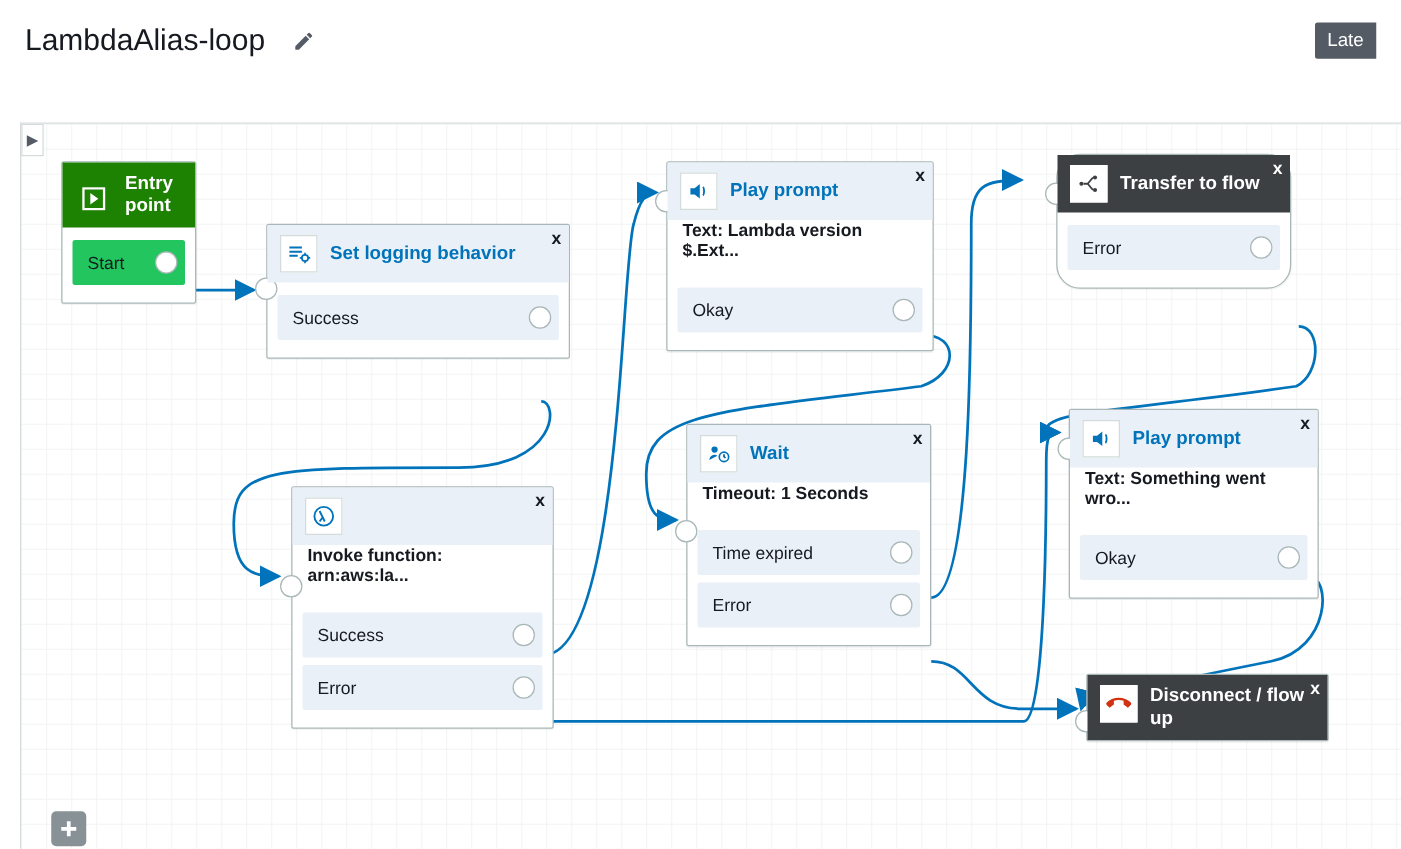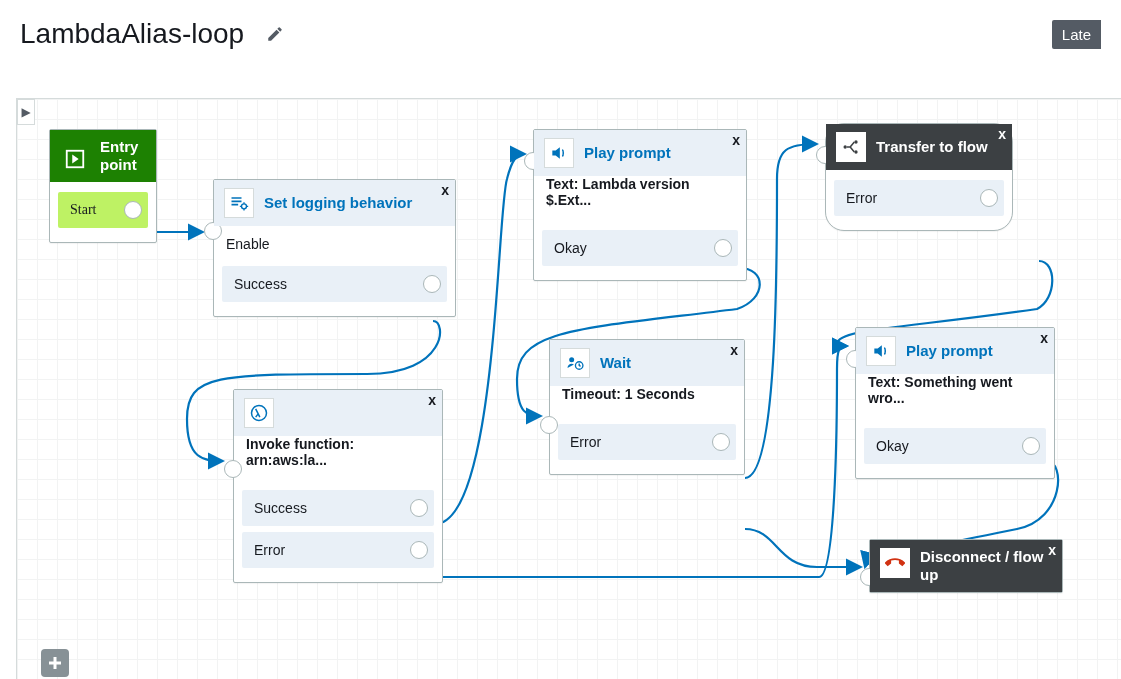--- a/index.html
+++ b/index.html
@@ -1,18 +1,18 @@
 <!DOCTYPE html>
 <html><head>
 <meta charset="utf-8">
 <style>
   * { box-sizing: border-box; margin: 0; padding: 0; }
   html, body { width: 1121px; height: 679px; overflow: hidden; font-family: -apple-system, "Segoe UI", Helvetica, Arial, sans-serif; background: #fff; }
   .header { display: flex; align-items: center; padding: 18px 20px 0 20px; }
-  .title { font-size: 28px; font-weight: 400; color: #16191f; margin-right: 18px; }
+  .title { font-size: 24px; font-weight: 400; color: #16191f; margin-right: 18px; }
   .edit-btn { width: 26px; height: 26px; display: flex; align-items: center; justify-content: center; color: #545b64; cursor: pointer; }
   .right-btn { margin-left: auto; background: #545b64; color: #fff; padding: 6px 10px; font-size: 15px; border: none; border-radius: 2px 0 0 2px; cursor: pointer; }
   .canvas-wrap { position: absolute; top: 98px; left: 16px; right: 0; bottom: 0; border: 1px solid #d5dbdb; border-right: none; border-bottom: none; background-color: #fff;
     background-image:
       linear-gradient(#f2f3f3 1px, transparent 1px),
       linear-gradient(90deg, #f2f3f3 1px, transparent 1px);
     background-size: 20px 20px;
   }
   .toggle-left { position: absolute; top: 0; left: 0; width: 18px; height: 26px; background: #fff; border: 1px solid #d5dbdb; display: flex; align-items: center; justify-content: center; font-size: 12px; color: #545b64; cursor: pointer; }
   .plus-btn { position: absolute; left: 24px; bottom: 2px; width: 28px; height: 28px; background: #879196; border-radius: 4px; display: flex; align-items: center; justify-content: center; color: #fff; cursor: pointer; }
@@ -34,21 +34,21 @@
   .node .sub  { padding: 0 12px 12px 12px; font-size: 14px; font-weight: 700; color: #16191f; }
   .node .outs { padding: 4px 8px 8px 8px; }
   .node .out-row { background: #e9f0f7; margin: 6px 0; padding: 10px 12px; font-size: 14px; color: #16191f; position: relative; border-radius: 2px; }
   .node .out-row .port { position: absolute; right: 6px; top: 50%; width: 18px; height: 18px; margin-top: -9px; border: 1px solid #aab7b8; border-radius: 50%; background: #fff; }
   .in-port { position: absolute; left: -10px; width: 18px; height: 18px; border: 1px solid #aab7b8; border-radius: 50%; background: #fff; }
 
   
   .entry .hdr { background: #1d8102; align-items: flex-end; }
   .entry .hdr-title { color: #fff; font-size: 15px; }
   .entry .icon-box { border: none; background: #1d8102; }
-  .entry .out-row { background: #bef264; font-family: Liberation Serif, serif; }
+  .entry .out-row { background: #22c55e; }
 
   svg.edges { position: absolute; inset: 0; width: 100%; height: 100%; pointer-events: none; }
   .edge { fill: none; stroke: #0073bb; stroke-width: 2.2; }
   marker path { fill: #0073bb; }
 </style>
 </head>
 <body>
 
 <div class="header">
   <div class="title">LambdaAlias-loop</div>
@@ -116,21 +116,20 @@
       <div class="icon-box">
         <svg width="20" height="20" viewBox="0 0 24 24">
             <path fill="#0073bb" d="M3 5h12v2H3zM3 9h12v2H3zM3 13h8v2H3z"></path>
             <circle cx="18" cy="16" r="3" fill="none" stroke="#0073bb" stroke-width="1.6"></circle>
             <path stroke="#0073bb" stroke-width="1.6" d="M18 11v2M18 19v2M13 16h2M21 16h2"></path>
           </svg>
       </div>
       <div class="hdr-title">Set logging behavior</div>
       <div class="close">x</div>
     </div>
-    <div class="body">Enable</div>
     <div class="outs">
       <div class="out-row">
         <span>Success</span>
         <span class="port"></span>
       </div>
     </div>
   </div>
 
   <div class="node" style="left:216px; top:290px; width:210px;">
     <span class="in-port" style="top:70px;"></span>
@@ -187,27 +186,31 @@
             <circle cx="17" cy="15" r="4.5" fill="none" stroke="#0073bb" stroke-width="1.6"></circle>
             <path stroke="#0073bb" stroke-width="1.6" d="M17 12.5V15l1.6 1"></path>
           </svg>
       </div>
       <div class="hdr-title">Wait</div>
       <div class="close">x</div>
     </div>
     <div class="sub">Timeout: 1 Seconds</div>
     <div class="outs">
       <div class="out-row">
+        <span>Time expired</span>
+        <span class="port"></span>
+      </div>
+      <div class="out-row">
         <span>Error</span>
         <span class="port"></span>
       </div>
     </div>
   </div>
 
-  <div class="node" style="left:808px; top:24px; width:188px;border-radius:19px;">
+  <div class="node" style="left:828px; top:24px; width:188px;border-radius:19px;">
     <span class="in-port" style="top:22px;"></span>
     <div class="hdr dark">
       <div class="icon-box">
         <svg width="20" height="20" viewBox="0 0 24 24">
             <circle cx="5" cy="12" r="2" fill="#3c4043"></circle>
             <circle cx="18" cy="6" r="2" fill="#3c4043"></circle>
             <circle cx="18" cy="18" r="2" fill="#3c4043"></circle>
             <path stroke="#3c4043" stroke-width="1.8" fill="none" d="M7 12h4M11 12l5-6M11 12l5 6"></path>
           </svg>
       </div>

